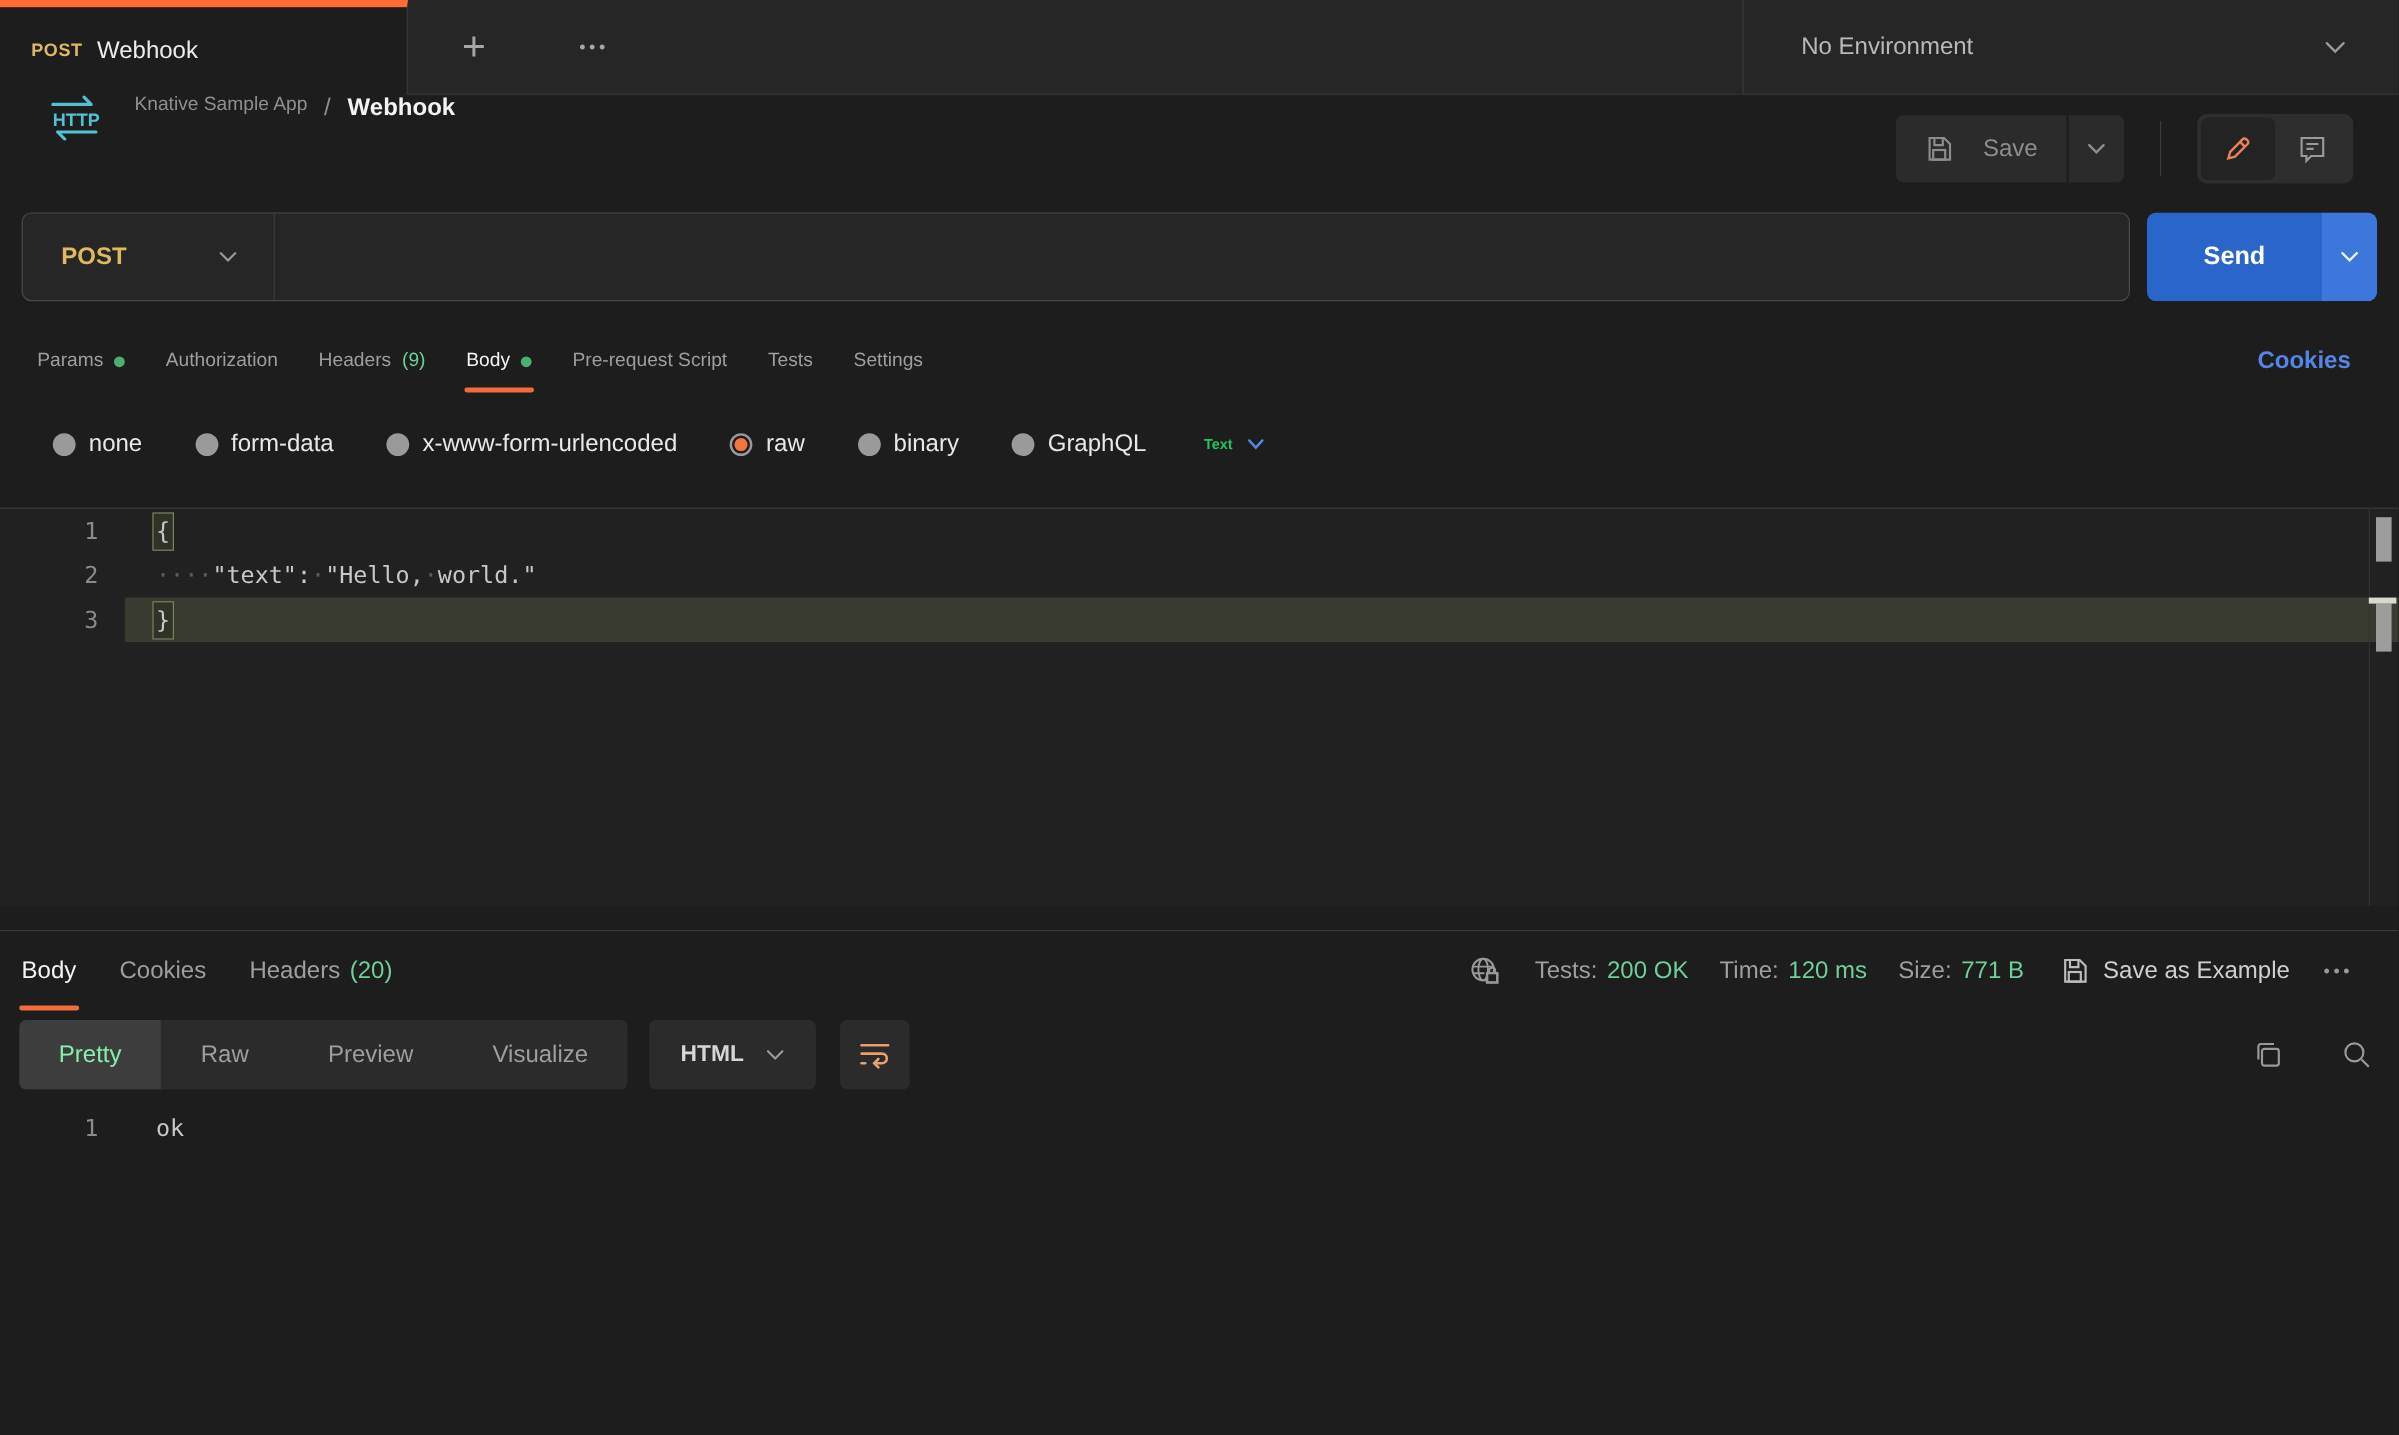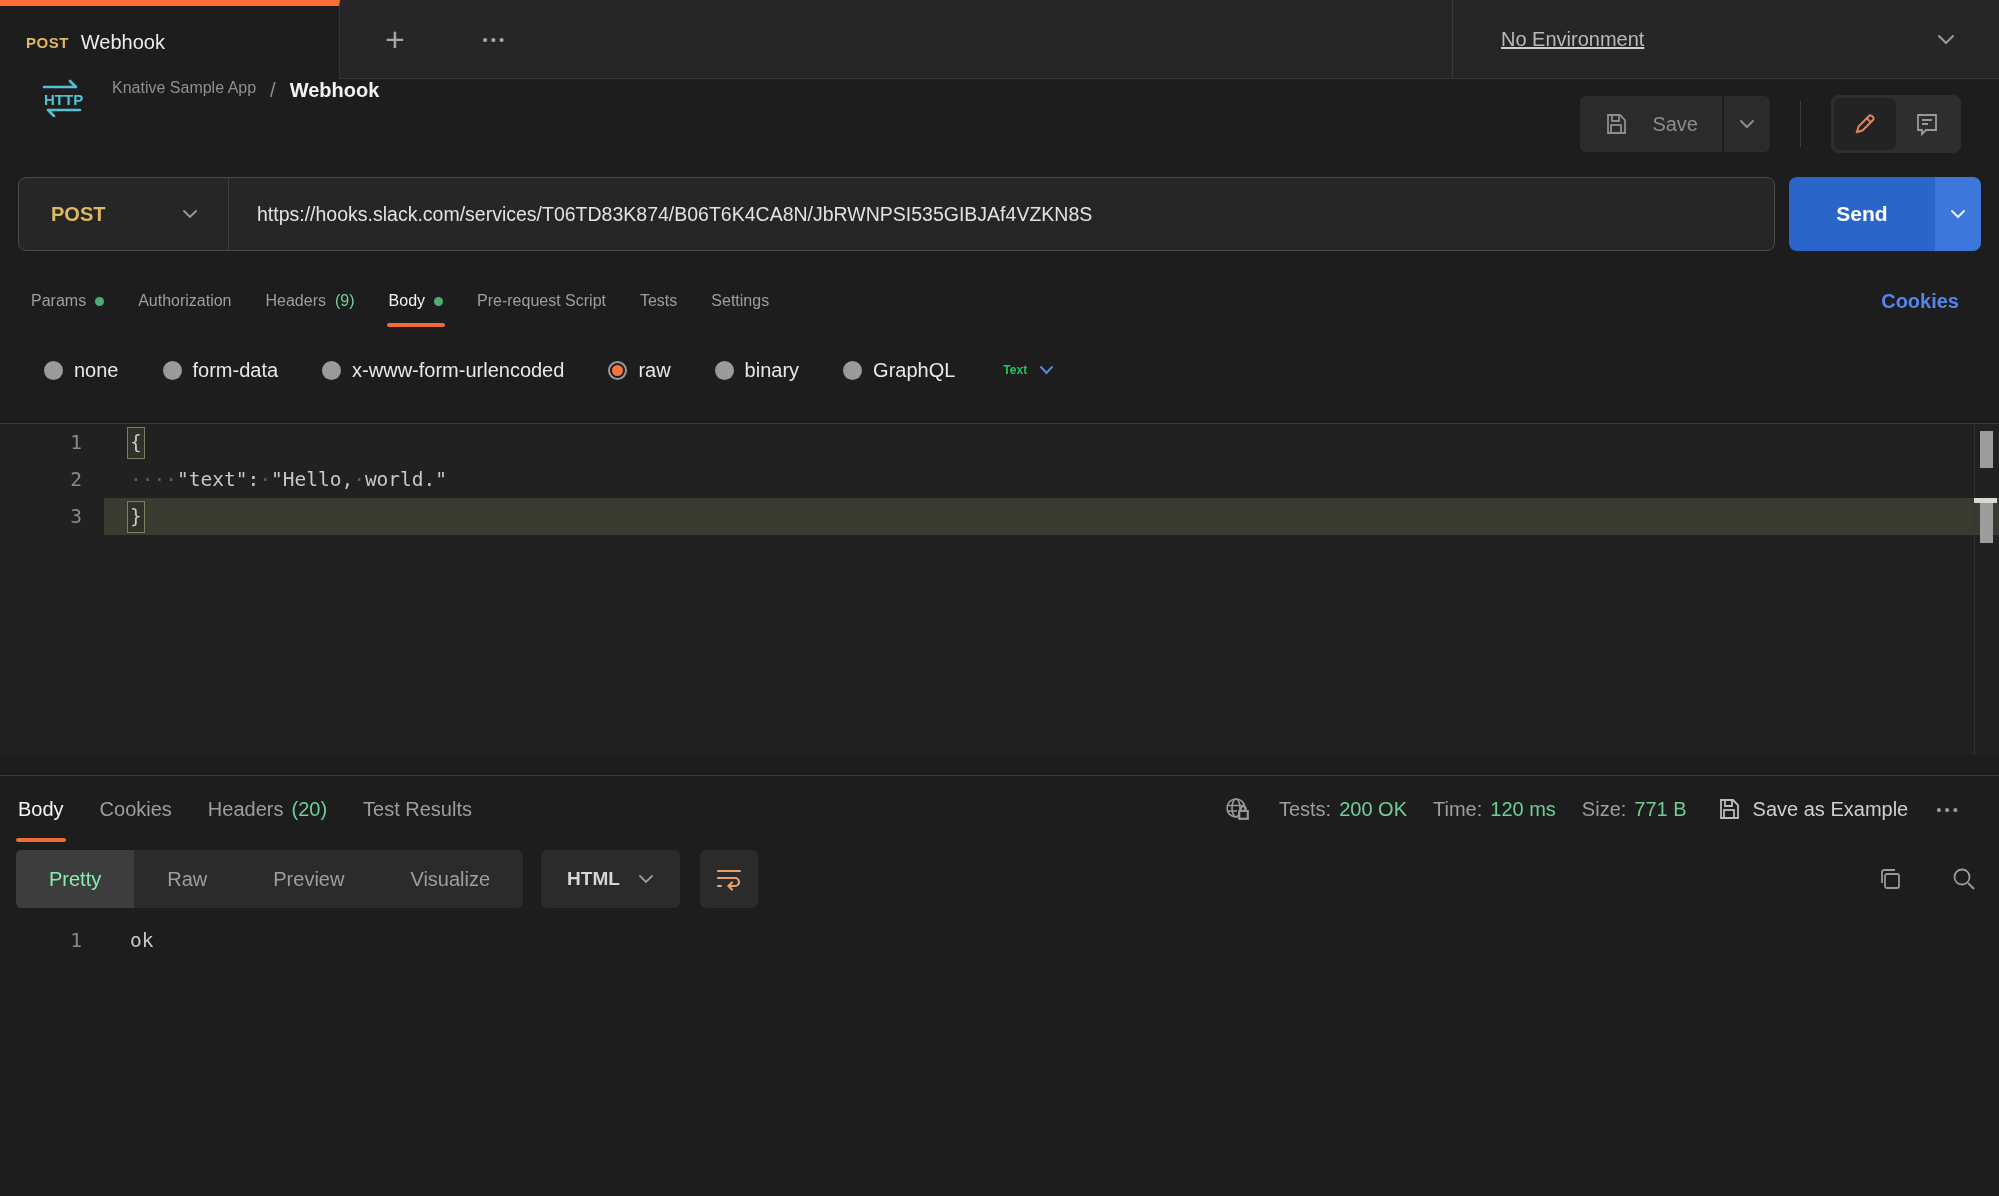--- a/index.html
+++ b/index.html
@@ -8,21 +8,21 @@
   .app { position:relative; width:1999px; height:1196px; background:#1d1d1d; overflow:hidden; color:#cfcfcf; }
 
   
   .tabstrip { height:79px; background:#262626; border-bottom:1px solid #363636; display:flex; align-items:stretch; }
   .tab-active { width:340px; background:#1d1d1d; border-top:6px solid #ff6c37; border-right:1px solid #363636; display:flex; align-items:center; padding-left:26px; gap:12px; margin-bottom:-1px; }
   .tab-method { color:#dfb961; font-size:15px; font-weight:bold; letter-spacing:.5px; }
   .tab-title { color:#ececec; font-size:20px; }
   .tab-plus { width:110px; display:flex; align-items:center; justify-content:center; color:#a6a6a6; font-size:34px; font-weight:300; cursor:pointer; }
   .tab-more { width:90px; display:flex; align-items:center; justify-content:center; color:#a6a6a6; font-size:15px; letter-spacing:3px; cursor:pointer; }
   .tab-spacer { flex:1; }
-  .env-selector { width:547px; border-left:1px solid #3a3a3a; display:flex; align-items:center; justify-content:space-between; padding:0 44px 0 48px; cursor:pointer;text-decoration:underline; }
+  .env-selector { width:547px; border-left:1px solid #3a3a3a; display:flex; align-items:center; justify-content:space-between; padding:0 44px 0 48px; cursor:pointer; }
   .env-label { color:#b9b9b9; font-size:20px; }
   .chev { color:#9a9a9a; display:inline-flex; }
 
   
   .req-header { height:90px; display:flex; padding:0 38px 0 40px; }
   .http-badge { margin-right:28px; display:inline-flex; }
   .crumb-collection { color:#8f8f8f; font-size:16px; }
   .crumb-sep { color:#8f8f8f; font-size:20px; margin:0 14px; }
   .crumb-request { color:#f3f3f3; font-size:20px; font-weight:bold; }
   .hdr-right { margin-left:auto; display:flex; align-items:center; }
@@ -178,21 +178,20 @@
   <div class="url-row">
     <div class="url-bar">
       <div class="method-select">
         <span class="method-label">POST</span>
         <span class="chev">
           <svg width="16" height="10" viewBox="0 0 16 10">
               <path d="M2 2 L8 8 L14 2" stroke="currentColor" stroke-width="1.8" fill="none" stroke-linecap="round"></path>
             </svg>
         </span>
       </div>
-      <div class="url-input">https://hooks.slack.com/services/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</div>
     </div>
     <div class="send-split">
       <div class="send-main">Send</div>
       <div class="send-caret">
         <svg width="16" height="10" viewBox="0 0 16 10">
             <path d="M2 2 L8 8 L14 2" stroke="currentColor" stroke-width="2" fill="none" stroke-linecap="round"></path>
           </svg>
       </div>
     </div>
   </div>
@@ -285,23 +284,20 @@
     <div class="resp-tabs" id="response-tabs">
       <div class="resp-tab active">
           <span>Body</span>
         </div>
         <div class="resp-tab">
           <span>Cookies</span>
         </div>
         <div class="resp-tab">
           <span>Headers</span>
           <span class="count">(20)</span>
-        </div>
-        <div class="resp-tab">
-          <span>Test Results</span>
         </div>
         <div class="resp-meta">
         <span class="icon-btn">
           <svg width="30" height="28" viewBox="0 0 30 28" fill="none" stroke="#9a9a9a" stroke-width="1.6">
             <circle cx="13" cy="13" r="9"></circle>
             <ellipse cx="13" cy="13" rx="4" ry="9"></ellipse>
             <path d="M4.5 10.5 H21.5 M4.5 16 H14"></path>
             <rect x="16" y="16" width="9" height="8" fill="#1d1d1d"></rect>
             <path d="M18 16 V14 a2.5 2.5 0 0 1 5 0 V16"></path>
             <rect x="16.5" y="16" width="8" height="7.5"></rect>

